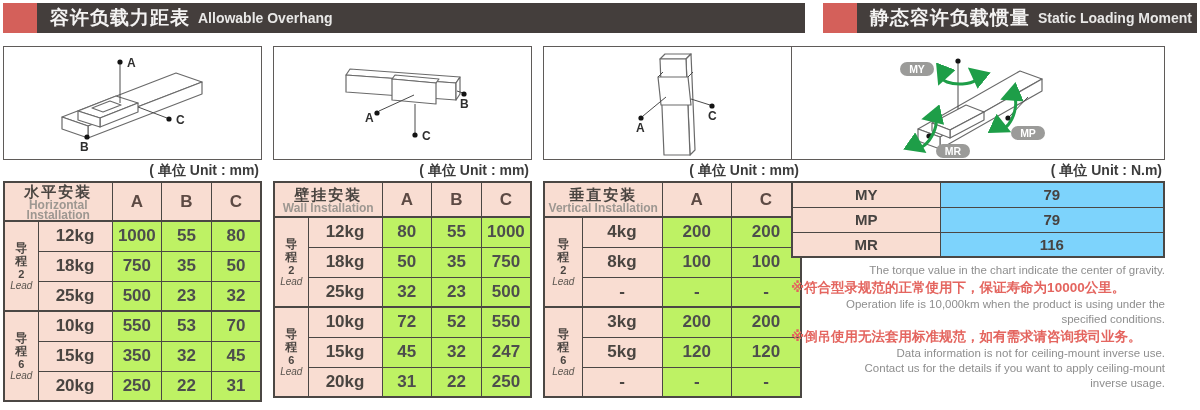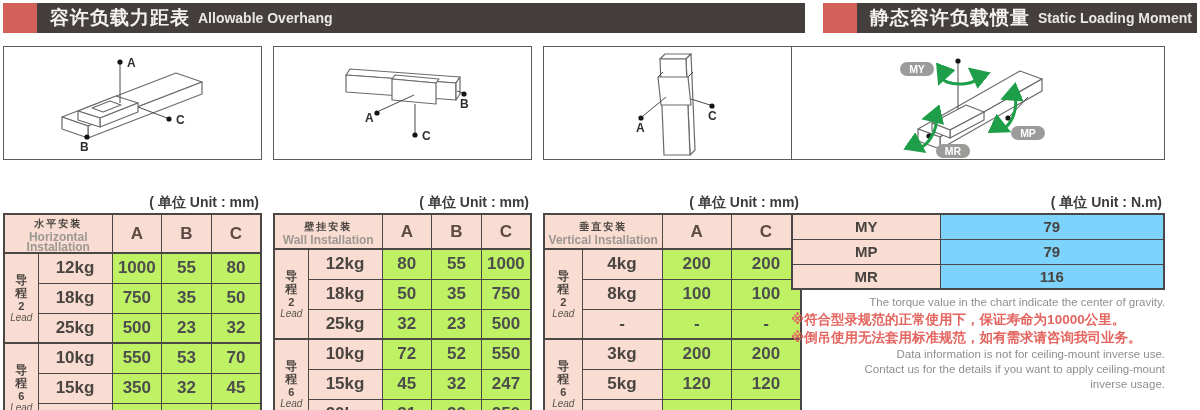--- a/index.html
+++ b/index.html
@@ -12,30 +12,30 @@
   .secbar .cn { color:#f4f3f2; font-size:19px; font-weight:bold; letter-spacing:1px; margin-left:13px; }
   .secbar .en { color:#e9e8e7; font-size:14px; font-weight:bold; margin-left:8px; }
   #bar-left { left:3px; width:802px; }
   #bar-right { left:823px; width:374px; }
 
   
   .panel { position:absolute; top:46px; width:259px; }
   #panel-1 { left:3px; } #panel-2 { left:273px; } #panel-3 { left:543px; }
   #panel-right { position:absolute; top:46px; left:791px; width:374px; }
   .diagram-box { width:100%; height:114px; border:1px solid #5f5b59; background:#fff; }
-  .unit-line { height:21px; line-height:20px; text-align:right; font-size:14px; font-weight:bold; color:#3c3c3c; padding-right:3px;margin-top:32px; }
+  .unit-line { height:21px; line-height:20px; text-align:right; font-size:14px; font-weight:bold; color:#3c3c3c; padding-right:3px; }
 
   
   table.spec { border-collapse:collapse; width:259px; table-layout:fixed; border:2px solid #4b4744; }
   table.spec th, table.spec td { border:1px solid #4b4744; text-align:center; vertical-align:middle; padding:0; }
   table.spec tr.head th { height:35px; border-bottom-width:2px; }
   table.spec td { height:30px; }
   tbody.grp2 tr:first-child td { border-top-width:2px; }
   .pink { background:#f9ddd2; }
-  .title-cell .t-cn { font-size:10px; font-weight:bold; color:#4a4541; letter-spacing:2px; line-height:17px;text-align:center; }
+  .title-cell .t-cn { font-size:15px; font-weight:bold; color:#4a4541; letter-spacing:2px; line-height:17px;text-align:center; }
   .title-cell .t-en { font-size:12px; color:#9d9791; line-height:10px; }
   th.colh { font-size:17px; font-weight:600; color:#5d4a44; }
   td.lead { font-weight:bold; color:#4a4541; }
   td.lead .lc { font-size:12px; line-height:13px; }
   td.lead .ln { font-size:11px; line-height:12px; }
   td.lead .ll { font-size:10px; line-height:11px; font-weight:normal; color:#5a554f;font-style:italic; }
   td.kg  { font-size:17px; font-weight:600; color:#4a4541; }
   td.val { font-size:17px; font-weight:600; color:#4d4d4d; background:#bef264; }
 
   
@@ -399,20 +399,22 @@
           <td class="mval">116</td>
         </tr>
       </tbody>
     </table>
     <div class="notes">
       <div class="note">
         <div class="note-en">The torque value in the chart indicate the center of gravity.</div>
       </div>
       <div class="note">
         <div class="note-cn">※符合型录规范的正常使用下，保证寿命为10000公里。</div>
+        <div class="note-en">Operation life is 10,000km when the product is using under the
+specified conditions.</div>
       </div>
       <div class="note">
         <div class="note-cn">※倒吊使用无法套用标准规范，如有需求请咨询我司业务。</div>
         <div class="note-en">Data information is not for ceiling-mount inverse use.
 Contact us for the details if you want to apply ceiling-mount
 inverse usage.</div>
       </div>
     </div>
   </div>
 

